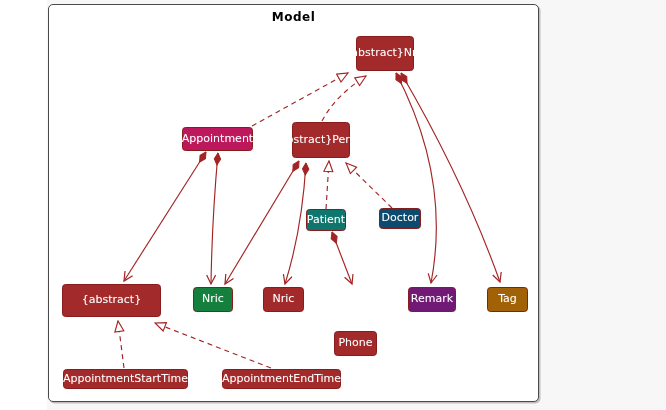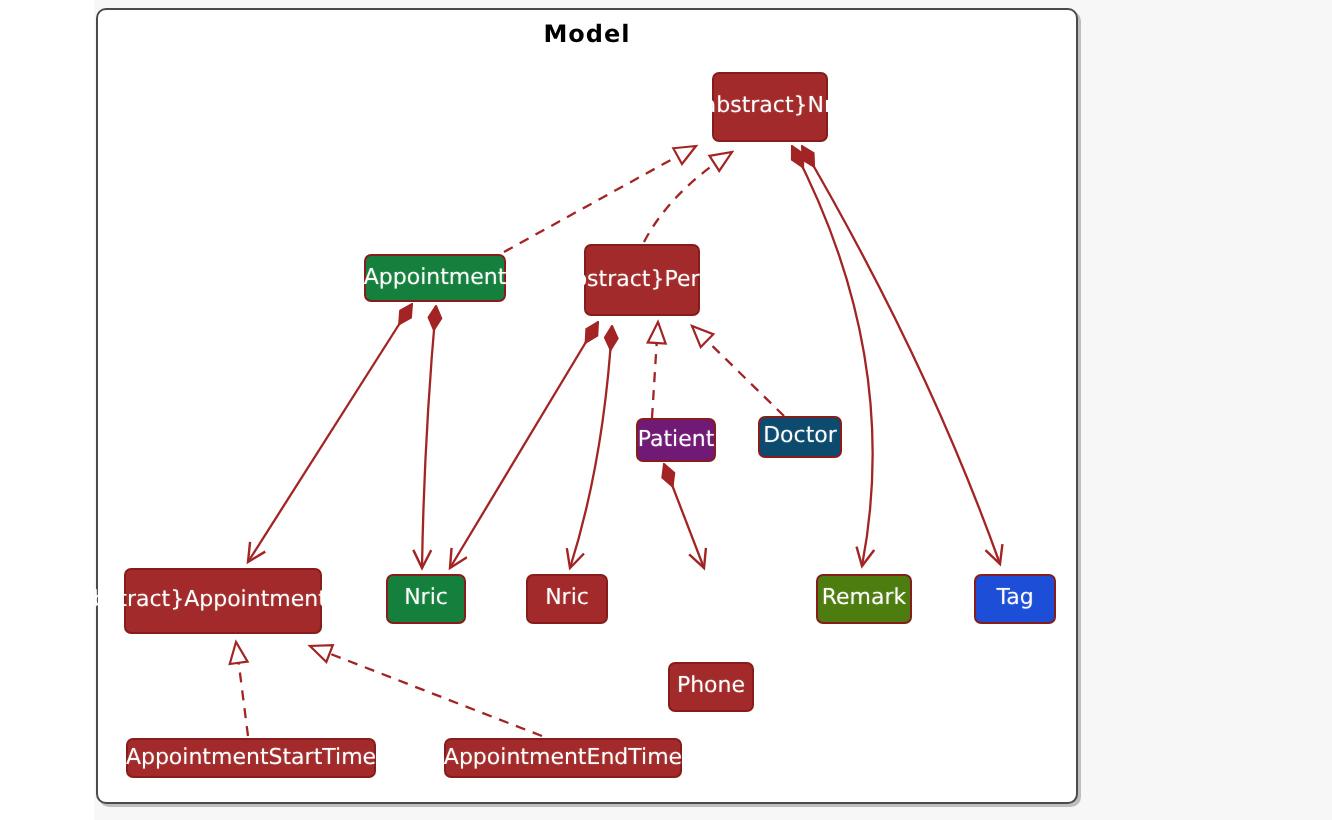--- a/index.html
+++ b/index.html
@@ -79,50 +79,49 @@
       <path d="M306,163 Q302,230 285,284" fill="none" stroke="#a32424" stroke-width="1.15" marker-start="url(#m-diamond)" marker-end="url(#m-vee)"></path>
       <path d="M332,232 L352,284" fill="none" stroke="#a32424" stroke-width="1.15" marker-start="url(#m-diamond)" marker-end="url(#m-vee)"></path>
       <path d="M396,73 Q451,178 431,283" fill="none" stroke="#a32424" stroke-width="1.15" marker-start="url(#m-diamond)" marker-end="url(#m-vee)"></path>
       <path d="M401,73 Q464,181 500,282" fill="none" stroke="#a32424" stroke-width="1.15" marker-start="url(#m-diamond)" marker-end="url(#m-vee)"></path>
     </svg>
   <div id="nodes-layer">
       <div class="node" style="left: 356px; top: 36px; width: 58px; height: 35px; background: rgb(162, 42, 42); border: 1px solid rgb(134, 28, 28); color: rgb(255, 255, 255);">
         <span>{abstract}</span>
         <span>Nric</span>
       </div>
-      <div class="node" style="left: 182px; top: 127px; width: 71px; height: 24px; background: #15803d; border: 1px solid rgb(134, 28, 28); color: rgb(255, 255, 255);">
+      <div class="node" style="left: 182px; top: 127px; width: 71px; height: 24px; background: #be185d; border: 1px solid rgb(134, 28, 28); color: rgb(255, 255, 255);">
         <span>Appointment</span>
       </div>
       <div class="node" style="left: 292px; top: 122px; width: 58px; height: 36px; background: rgb(162, 42, 42); border: 1px solid rgb(134, 28, 28); color: rgb(255, 255, 255);">
         <span>{abstract}</span>
         <span>Person</span>
       </div>
-      <div class="node" style="left: 306px; top: 209px; width: 40px; height: 22px; background: #701a75; border: 1px solid rgb(134, 28, 28); color: rgb(255, 255, 255); margin-left: 12px;">
+      <div class="node" style="left: 306px; top: 209px; width: 40px; height: 22px; background: #0f766e; border: 1px solid rgb(134, 28, 28); color: rgb(255, 255, 255);">
         <span>Patient</span>
       </div>
       <div class="node" style="left: 379px; top: 208px; width: 42px; height: 21px; background: #0c4a6e; border: 1px solid rgb(134, 28, 28); color: rgb(255, 255, 255);">
         <span>Doctor</span>
       </div>
       <div class="node" style="left: 62px; top: 284px; width: 99px; height: 33px; background: rgb(162, 42, 42); border: 1px solid rgb(134, 28, 28); color: rgb(255, 255, 255);">
         <span>{abstract}</span>
-        <span>AppointmentTime</span>
       </div>
       <div class="node" style="left: 193px; top: 287px; width: 40px; height: 25px; background: #15803d; border: 1px solid rgb(134, 28, 28); color: rgb(255, 255, 255);">
         <span>Nric</span>
       </div>
       <div class="node" style="left: 263px; top: 287px; width: 41px; height: 25px; background: rgb(162, 42, 42); border: 1px solid rgb(134, 28, 28); color: rgb(255, 255, 255);">
         <span>Nric</span>
       </div>
       <div class="node" style="left: 334px; top: 287px; width: 43px; height: 25px; background: rgb(162, 42, 42); border: 1px solid rgb(134, 28, 28); color: rgb(255, 255, 255); margin-top: 44px;">
         <span>Phone</span>
       </div>
-      <div class="node" style="left: 408px; top: 287px; width: 48px; height: 25px; background: #4d7c0f; border: 1px solid rgb(134, 28, 28); color: rgb(255, 255, 255);">
+      <div class="node" style="left: 408px; top: 287px; width: 48px; height: 25px; background: #701a75; border: 1px solid rgb(134, 28, 28); color: rgb(255, 255, 255);">
         <span>Remark</span>
       </div>
-      <div class="node" style="left: 487px; top: 287px; width: 41px; height: 25px; background: #1d4ed8; border: 1px solid rgb(134, 28, 28); color: rgb(255, 255, 255);">
+      <div class="node" style="left: 487px; top: 287px; width: 41px; height: 25px; background: #a16207; border: 1px solid rgb(134, 28, 28); color: rgb(255, 255, 255);">
         <span>Tag</span>
       </div>
       <div class="node" style="left: 63px; top: 369px; width: 125px; height: 20px; background: rgb(162, 42, 42); border: 1px solid rgb(134, 28, 28); color: rgb(255, 255, 255);">
         <span>AppointmentStartTime</span>
       </div>
       <div class="node" style="left: 222px; top: 369px; width: 119px; height: 20px; background: rgb(162, 42, 42); border: 1px solid rgb(134, 28, 28); color: rgb(255, 255, 255);">
         <span>AppointmentEndTime</span>
       </div>
     </div>
 </div>

